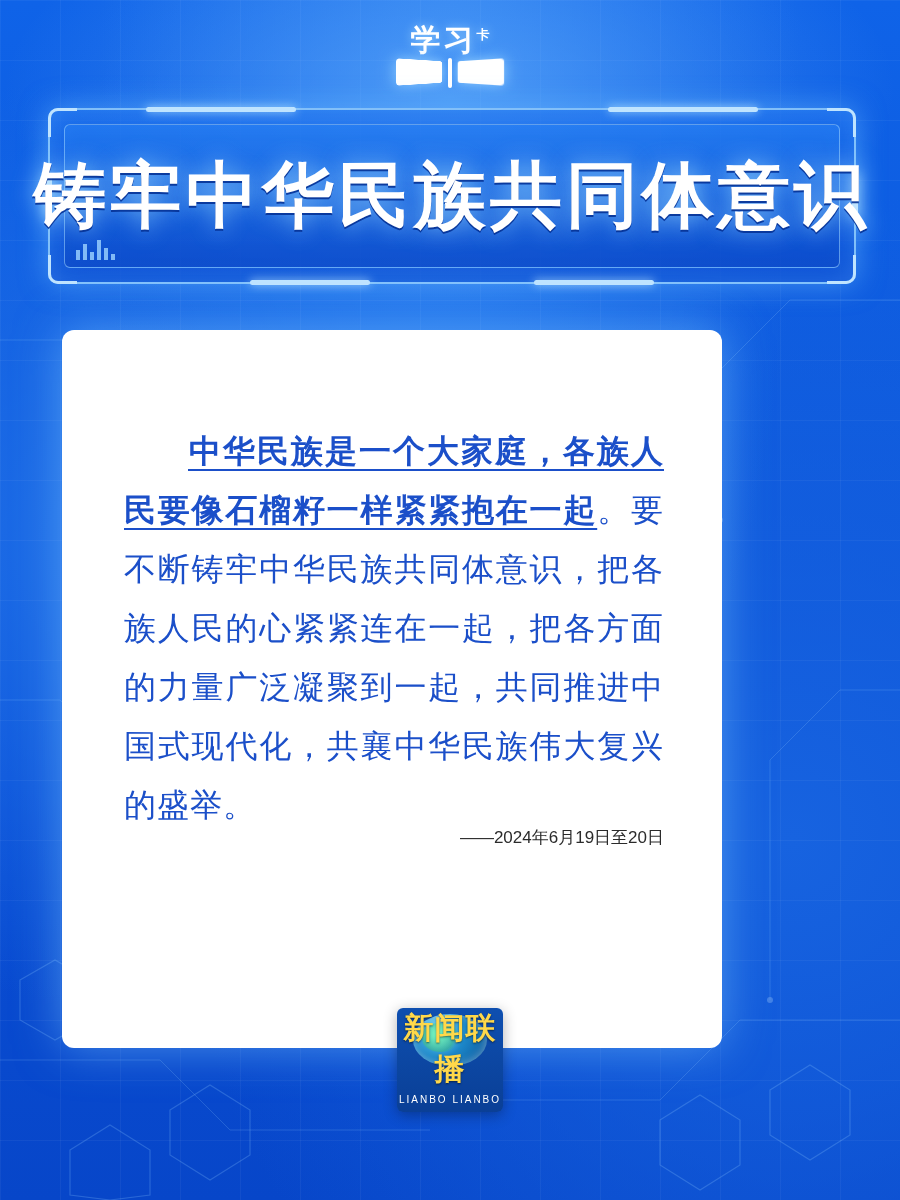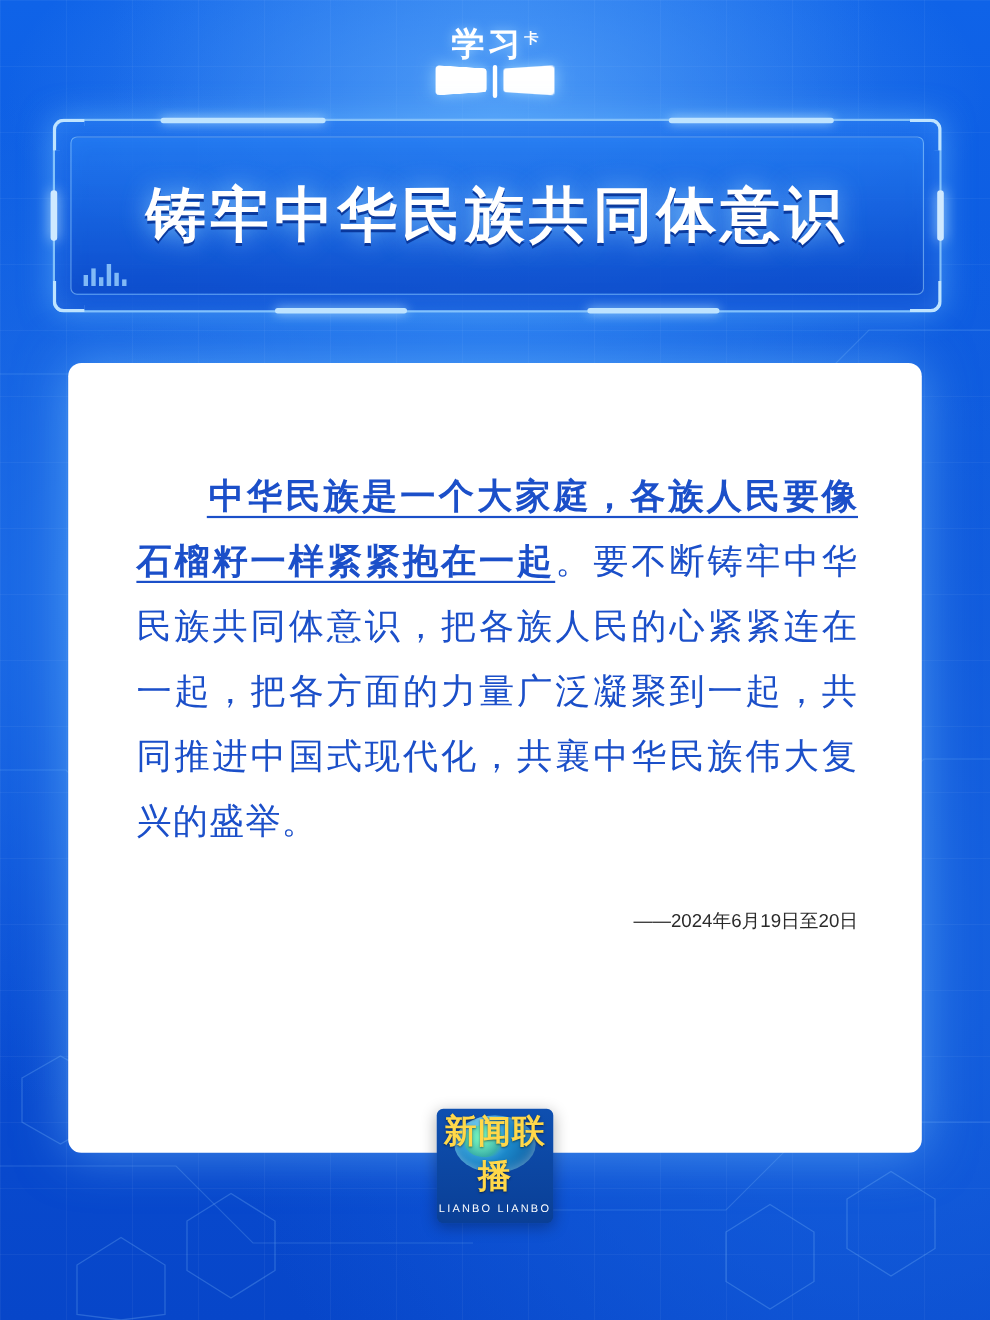--- a/index.html
+++ b/index.html
@@ -139,21 +139,21 @@
     border: 1px solid rgba(160,215,255,.55);
     border-radius: 6px;
     background: linear-gradient(180deg, rgba(40,130,245,.55) 0%, rgba(12,70,195,.55) 100%);
     display: flex;
     align-items: center;
     justify-content: center;
   }
   .banner-title {
     font-family: "Liberation Serif", serif;
     font-weight: bold;
-    font-size: 54px;
+    font-size: 72px;
     letter-spacing: 4px;
     color: #ffffff;
     text-shadow: 0 2px 0 rgba(5,50,150,.9), 0 0 22px rgba(150,215,255,.8);
     white-space: nowrap;
   }
   .corner {
     position: absolute;
     width: 26px;
     height: 26px;
     border: 3px solid #bfe4ff;
@@ -194,21 +194,21 @@
     box-shadow: 0 0 12px rgba(190,230,255,.9);
   }
   .side-tab.l { left: -4px; }
   .side-tab.r { right: -4px; }
 
   
   .card {
     position: absolute;
     left: 62px;
     top: 330px;
-    width: 776px;
+    width: 660px;
     height: 718px;
     background: #ffffff;
     border-radius: 12px;
     box-shadow: 0 0 46px rgba(120,195,255,.55);
   }
   .quote {
     position: absolute;
     left: 62px;
     right: 58px;
     top: 92px;

